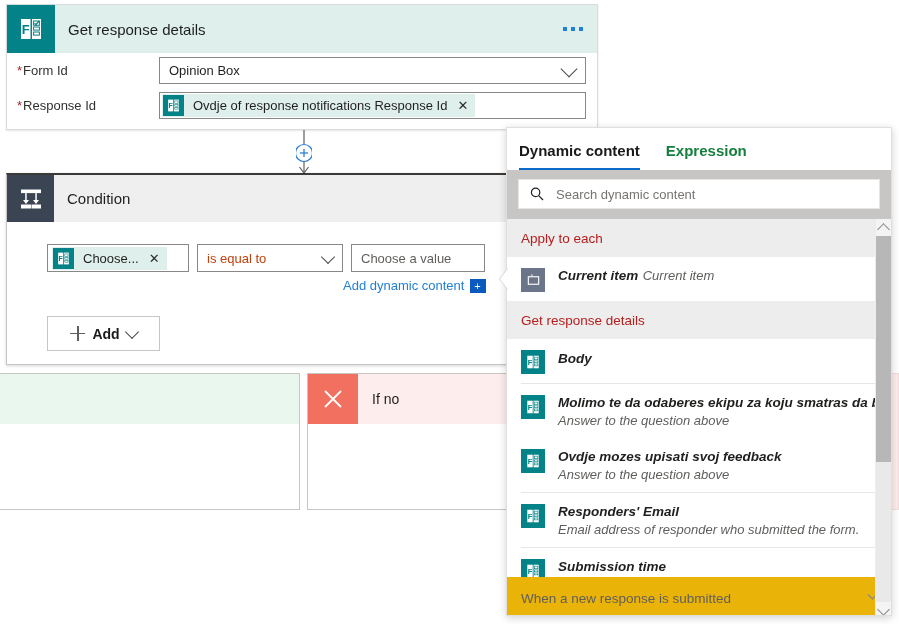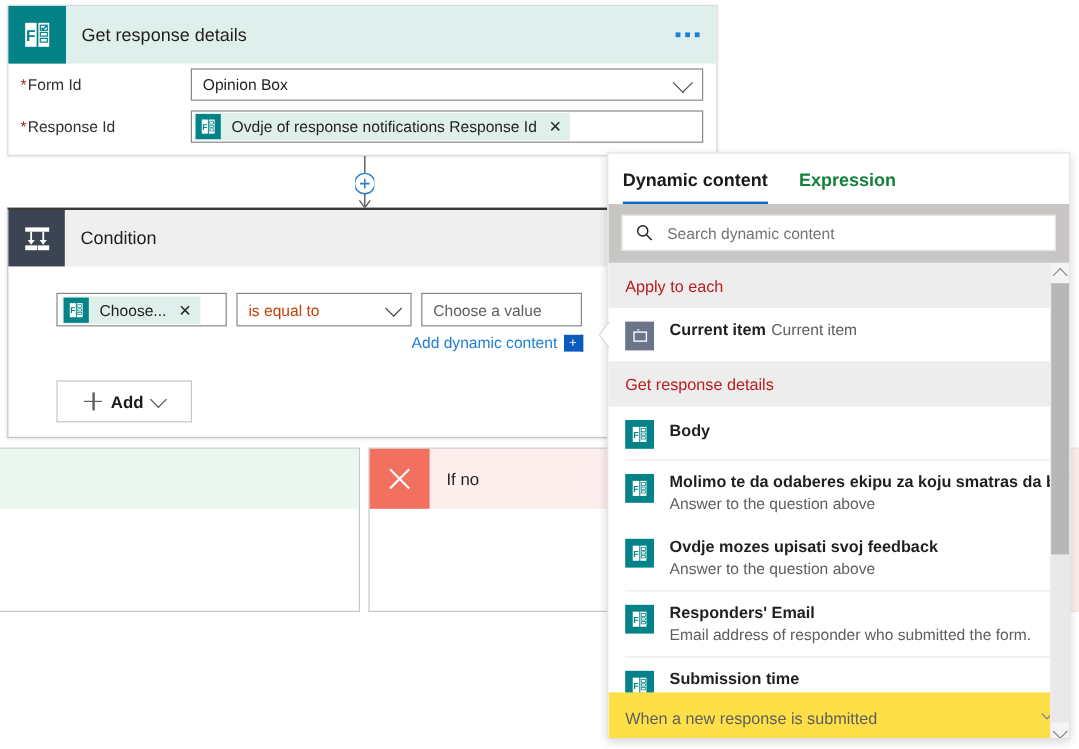--- a/index.html
+++ b/index.html
@@ -422,20 +422,21 @@
     display: flex;
     align-items: center;
     justify-content: center;
   }
   .ic-forms { background: #038387; }
   .ic-loop  { background: #6b7589; }
   .it-body {
     margin-left: 13px;
     flex: 1;
     min-width: 0;
+    font-style: italic;
   }
   .it-title {
     font-size: 13.5px;
     font-weight: bold;
     color: #201f1e;
     white-space: nowrap;
     overflow: hidden;
     text-overflow: clip;
   }
   .it-sub {
@@ -446,21 +447,21 @@
     overflow: hidden;
   }
   .item-sep {
     height: 1px;
     background: #e6e6e6;
     margin: 0 14px 0 14px;
   }
   .footer-group {
     position: absolute;
     left: 0; right: 0; bottom: 0;
-    background: #fde047;
+    background: #eab308;
     display: flex;
     align-items: center;
     justify-content: space-between;
     padding: 13px 12px 13px 14px;
     font-size: 13.5px;
     color: #605e5c;
     box-sizing: border-box;
     cursor: pointer;
   }
 

